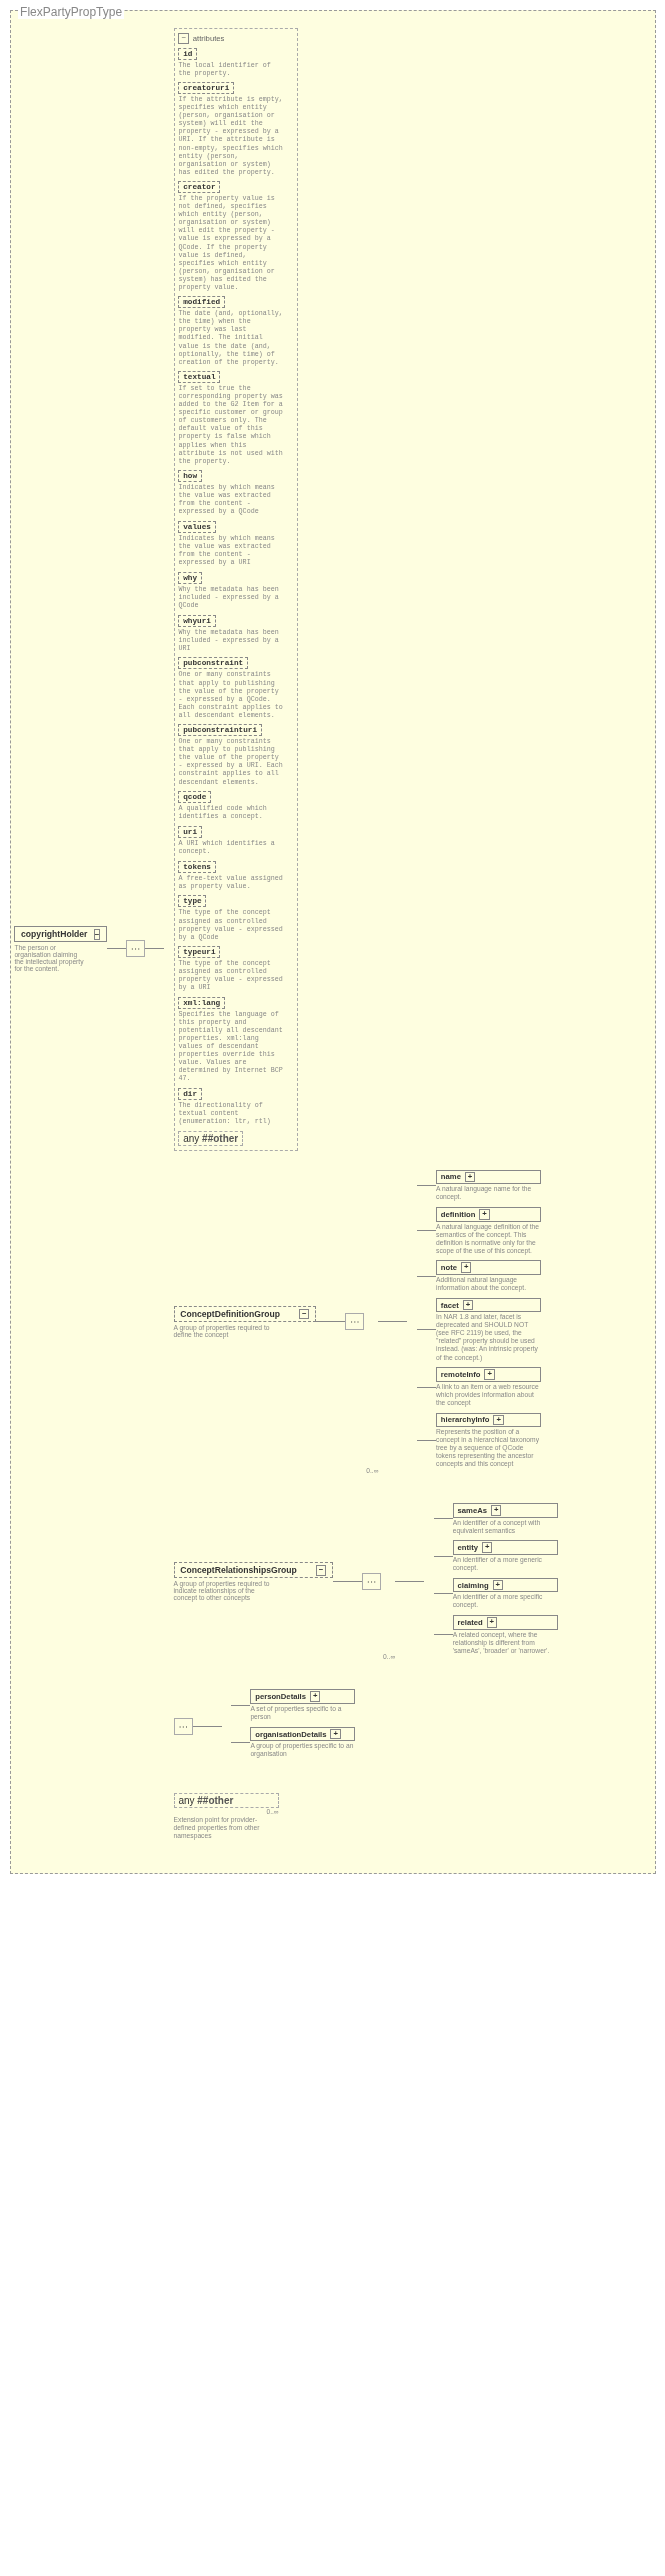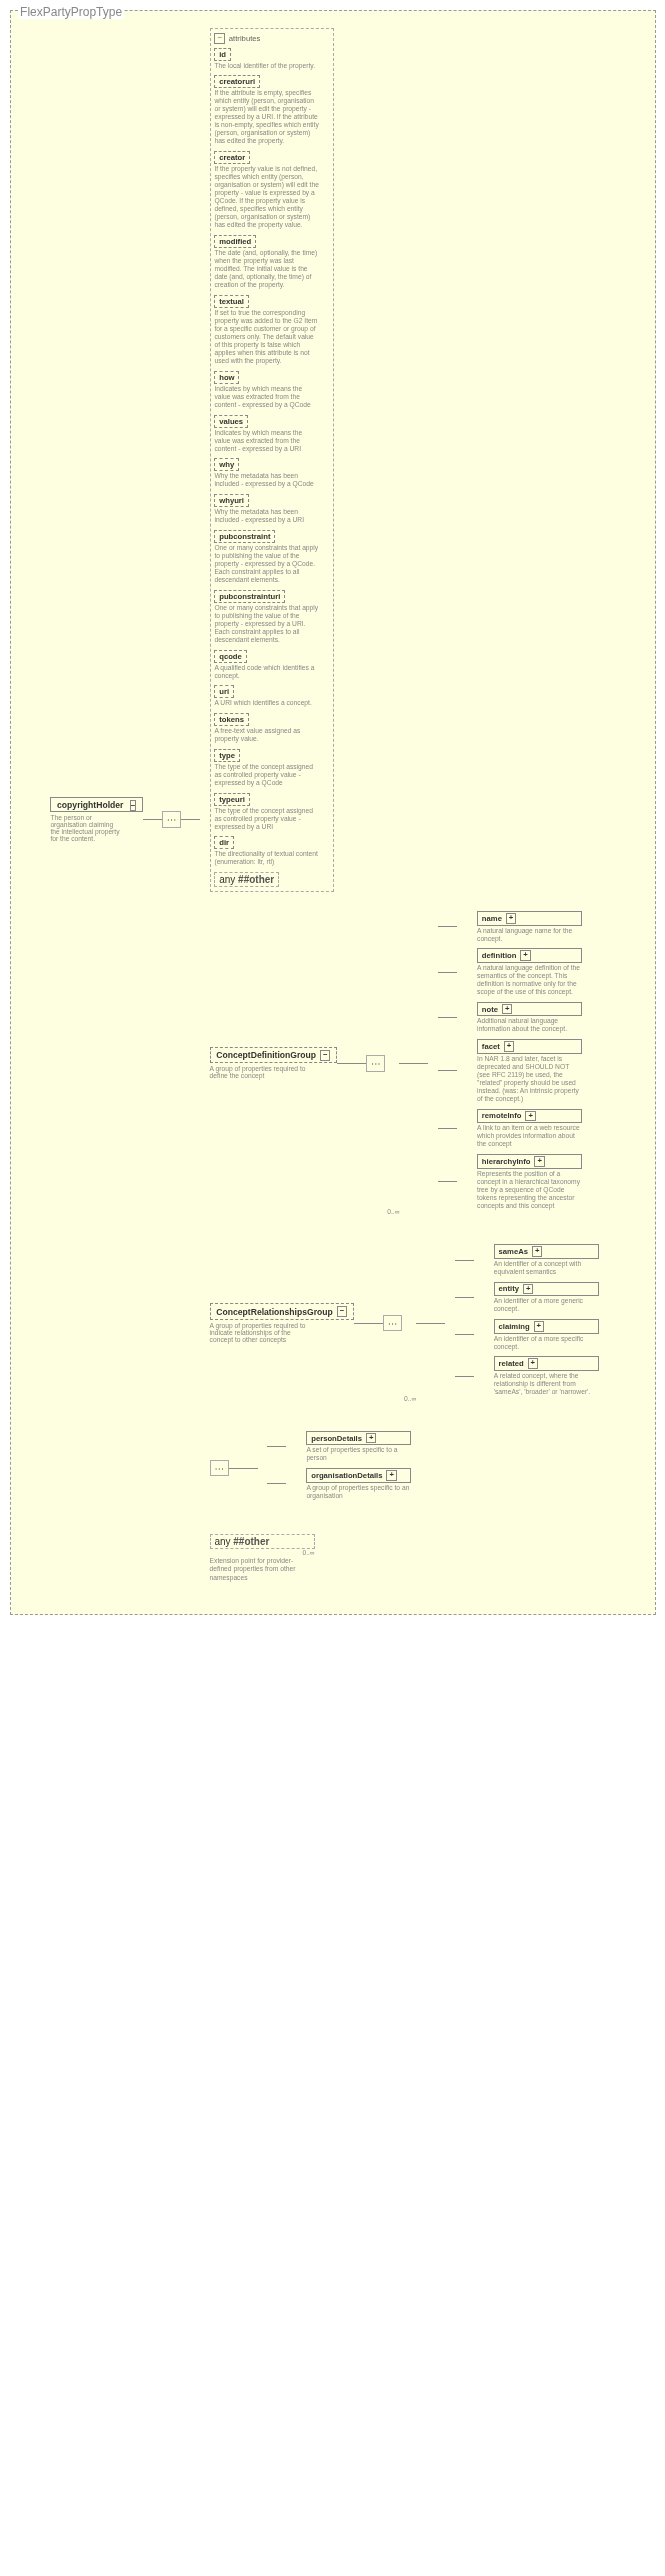--- a/index.html
+++ b/index.html
@@ -88,20 +88,21 @@
     border: 1px solid #888;
     width: 8.6px;
     height: 8.6px;
     line-height: 7.7px;
     text-align: center;
     margin-right: 3.8px;
     font-size: 7.7px;
   }
   .attr-item {
     margin-bottom: 5.7px;
+    font-family: Liberation Mono, monospace;
   }
   .attr-name {
     border: 1px dashed #888;
     background: #fefee0;
     padding: 1px 3.8px;
     display: inline-block;
     font-size: 7.7px;
     font-weight: bold;
   }
   .attr-desc {
@@ -140,20 +141,21 @@
   .group-box {
     border: 1px solid #888;
     background: #fefee0;
     padding: 1.9px 5.7px;
     font-size: 8.6px;
     font-weight: bold;
     position: relative;
     flex-shrink: 0;
     display: flex;
     align-items: center;
+    gap: 15px;
   }
   .group-box.dashed { border-style: dashed; }
   .plus {
     border: 1px solid #888;
     width: 8.6px; height: 8.6px;
     line-height: 7.7px;
     text-align: center;
     margin-left: 3.8px;
     font-size: 7.7px;
   }
@@ -171,21 +173,20 @@
   }
   .children {
     display: flex;
     flex-direction: column;
     margin-left: 9.6px;
   }
   .child-row {
     display: flex;
     align-items: center;
     margin-bottom: 5.7px;
-    gap: 20px;
   }
   .child-line {
     width: 19px;
     border-top: 1px solid #888;
     flex-shrink: 0;
   }
   .leaf-box {
     border: 1px solid #888;
     background: #fefee0;
     padding: 1px 3.8px;
@@ -204,21 +205,21 @@
   }
   .leaf-block { display: flex; flex-direction: column; }
 </style>
 </head>
 <body>
 
 <div class="type-frame">
   <span class="type-frame-label">FlexPartyPropType</span>
 
   <div class="root-row">
-    <div style="display:flex; flex-direction:column;margin-left:36px;">
+    <div style="display:flex; flex-direction:column;">
       <div class="root-box">
         <span>copyrightHolder</span>
         <span class="plus">−</span>
       </div>
       <div class="root-desc">The person or organisation claiming the intellectual property for the content.</div>
     </div>
 
     <div class="hline"></div>
     <div class="seq-box"></div>
     <div class="hline"></div>
@@ -241,20 +242,21 @@
               <div class="attr-item"><div class="attr-name">values</div><div class="attr-desc">Indicates by which means the value was extracted from the content - expressed by a URI</div></div>
               <div class="attr-item"><div class="attr-name">why</div><div class="attr-desc">Why the metadata has been included - expressed by a QCode</div></div>
               <div class="attr-item"><div class="attr-name">whyuri</div><div class="attr-desc">Why the metadata has been included - expressed by a URI</div></div>
               <div class="attr-item"><div class="attr-name">pubconstraint</div><div class="attr-desc">One or many constraints that apply to publishing the value of the property - expressed by a QCode. Each constraint applies to all descendant elements.</div></div>
               <div class="attr-item"><div class="attr-name">pubconstrainturi</div><div class="attr-desc">One or many constraints that apply to publishing the value of the property - expressed by a URI. Each constraint applies to all descendant elements.</div></div>
               <div class="attr-item"><div class="attr-name">qcode</div><div class="attr-desc">A qualified code which identifies a concept.</div></div>
               <div class="attr-item"><div class="attr-name">uri</div><div class="attr-desc">A URI which identifies a concept.</div></div>
               <div class="attr-item"><div class="attr-name">tokens</div><div class="attr-desc">A free-text value assigned as property value.</div></div>
               <div class="attr-item"><div class="attr-name">type</div><div class="attr-desc">The type of the concept assigned as controlled property value - expressed by a QCode</div></div>
               <div class="attr-item"><div class="attr-name">typeuri</div><div class="attr-desc">The type of the concept assigned as controlled property value - expressed by a URI</div></div>
+              <div class="attr-item"><div class="attr-name">xml:lang</div><div class="attr-desc">Specifies the language of this property and potentially all descendant properties. xml:lang values of descendant properties override this value. Values are determined by Internet BCP 47.</div></div>
               <div class="attr-item"><div class="attr-name">dir</div><div class="attr-desc">The directionality of textual content (enumeration: ltr, rtl)</div></div>
             </div>
           <div class="any-box">
             <span>any</span>
             <span class="any-other">##other</span>
           </div>
         </div>
 
         <div class="groups">
 

